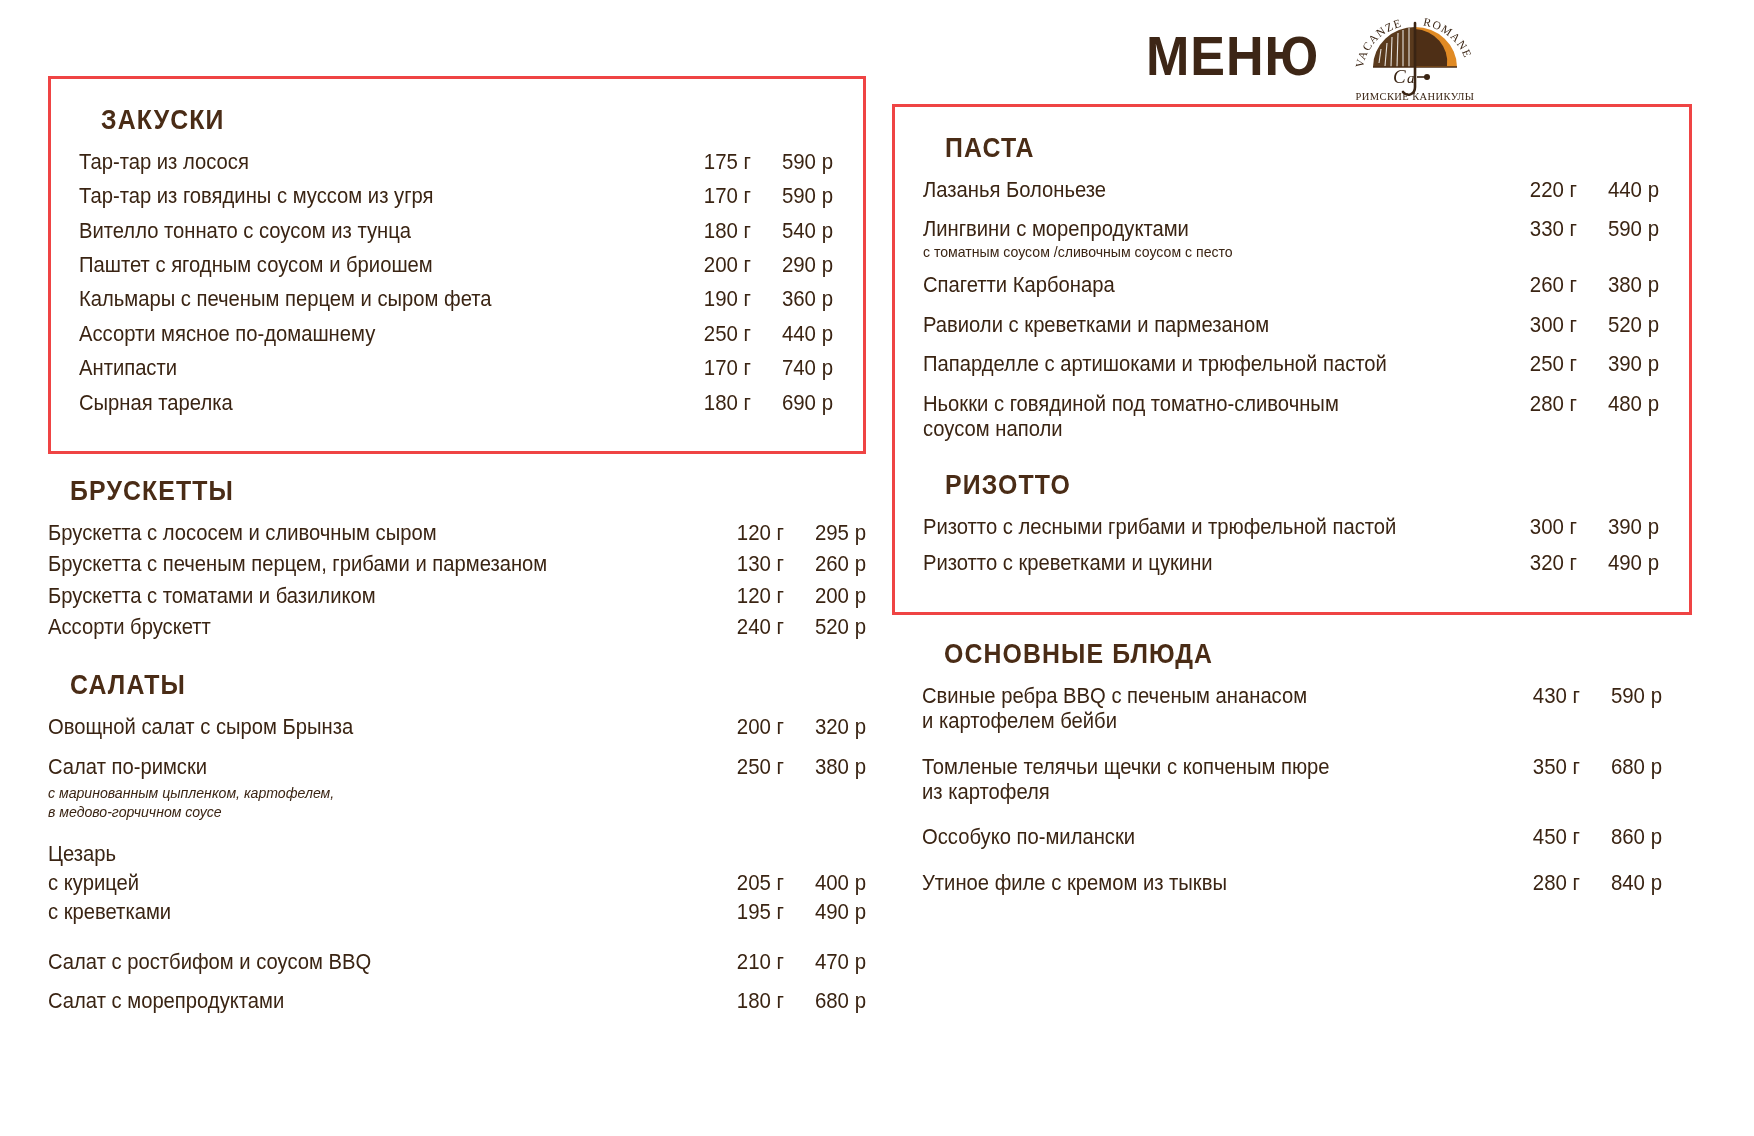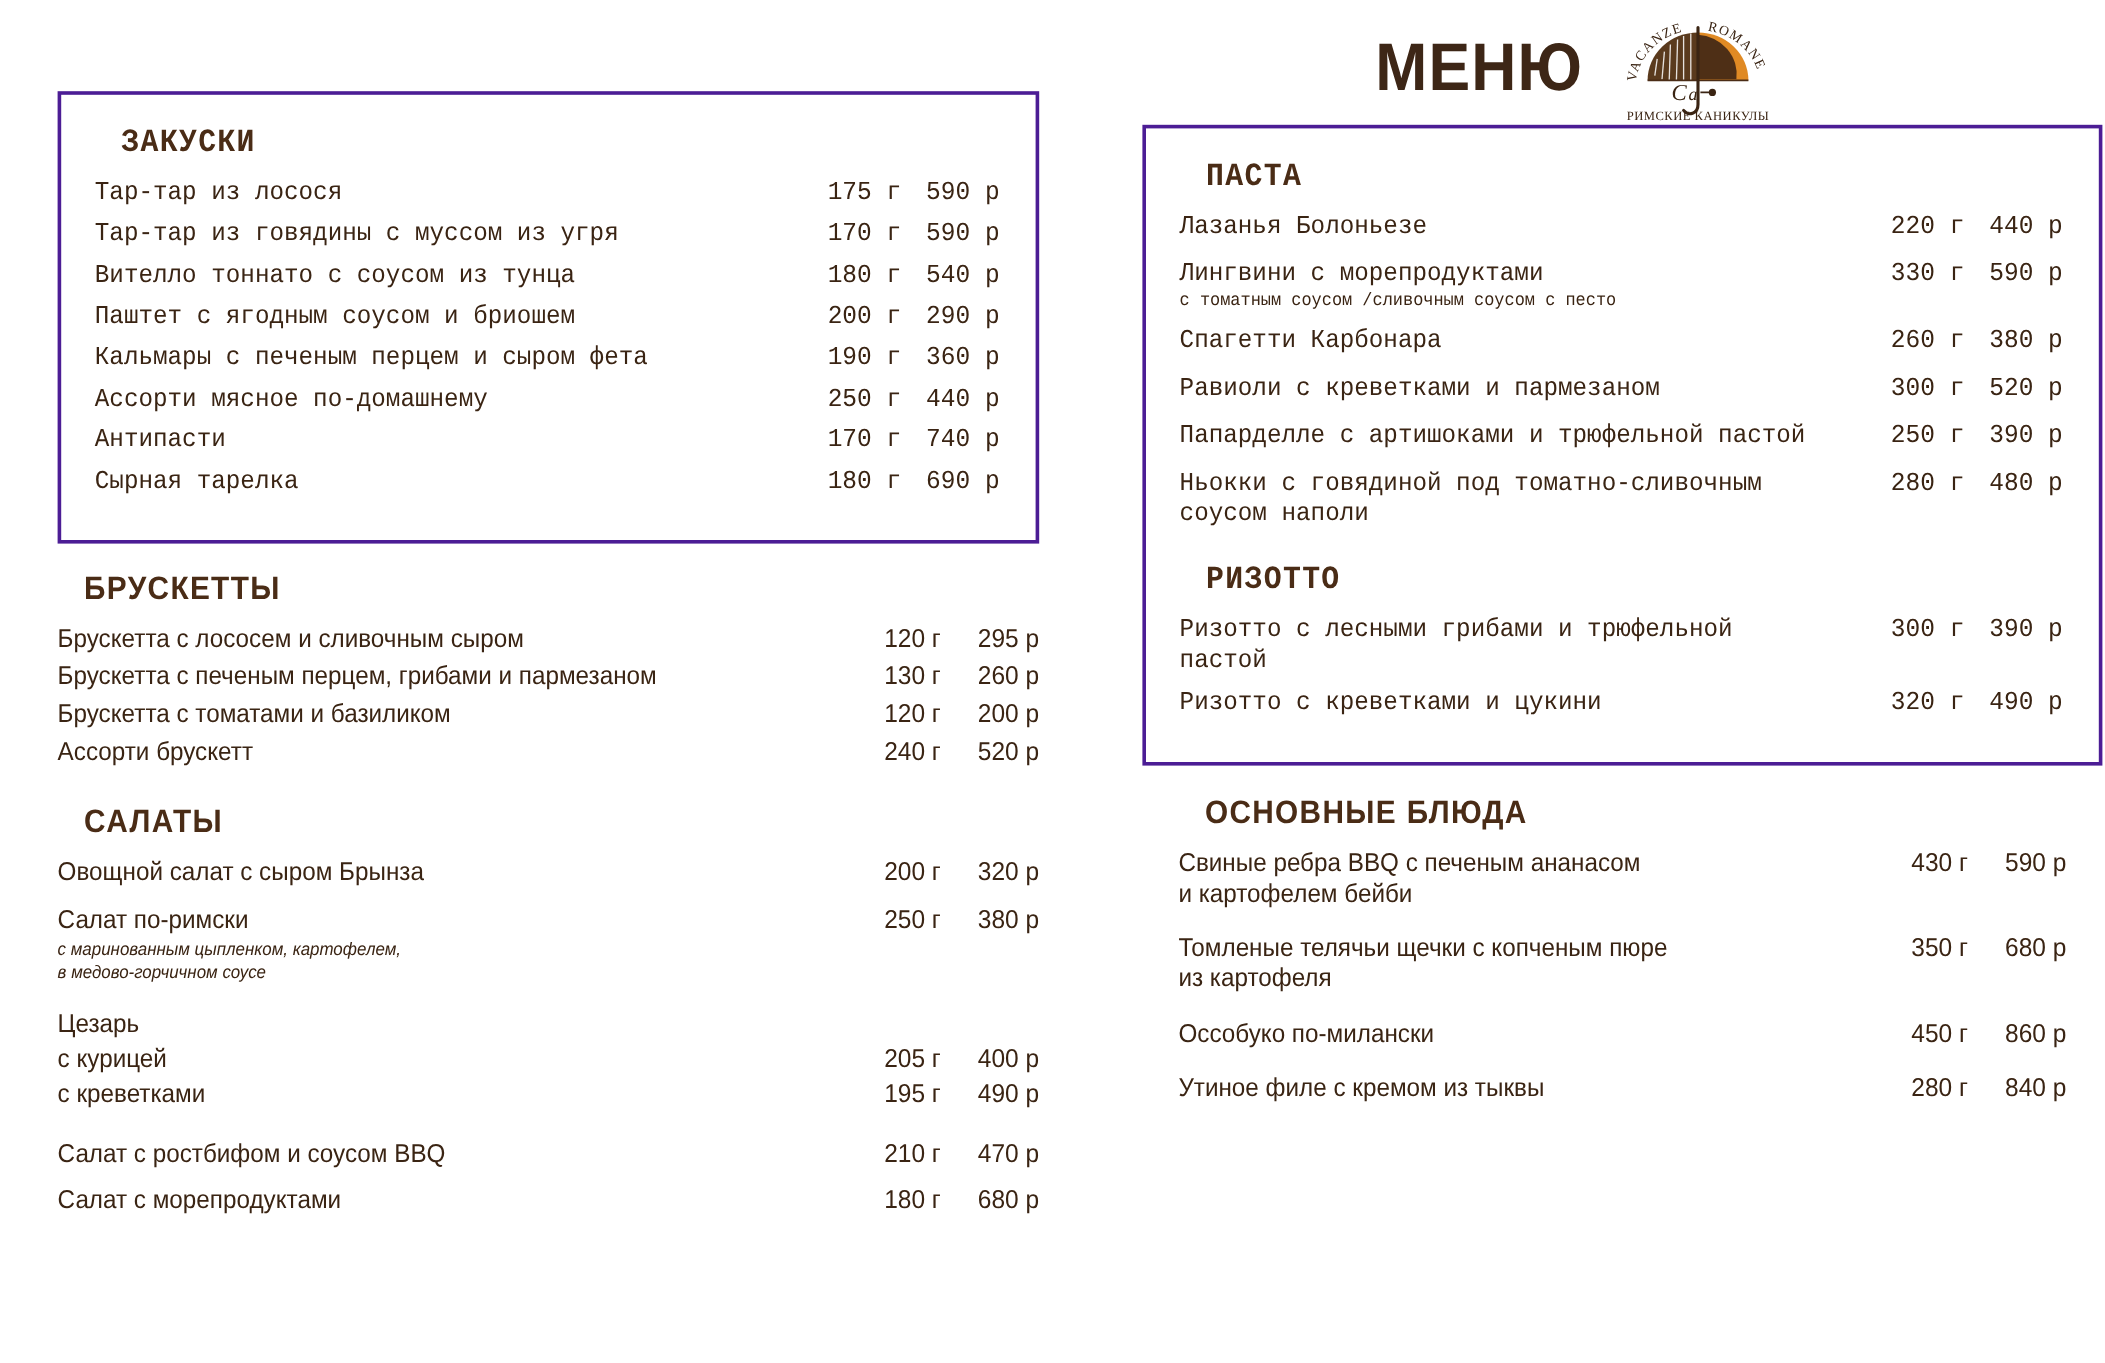--- a/index.html
+++ b/index.html
@@ -23,21 +23,21 @@
 
   
   .col-left {
     position: absolute;
     left: 48px;
     top: 76px;
     width: 818px;
   }
   .col-right {
     position: absolute;
-    left: 952px;
+    left: 892px;
     top: 0px;
     width: 800px;
   }
 
   
   .masthead {
     position: absolute;
     left: 906px;
     top: 8px;
     width: 800px;
@@ -62,24 +62,23 @@
   .logo {
     position: relative;
     width: 128px;
     height: 94px;
     flex: 0 0 auto;
   }
   .logo svg { display: block; }
 
   
   .boxed {
-    border: 3px solid #4c1d95;
+    border: 3px solid #ef4444;
     box-sizing: border-box;
     padding: 26px 30px 26px 28px;
-    font-family: Liberation Mono, monospace;
   }
 
   
   h2.section-head {
     font-size: 27px;
     font-weight: 700;
     letter-spacing: 1.2px;
     color: #4a2c16;
     margin: 0 0 14px 0;
     padding-left: 24px;

